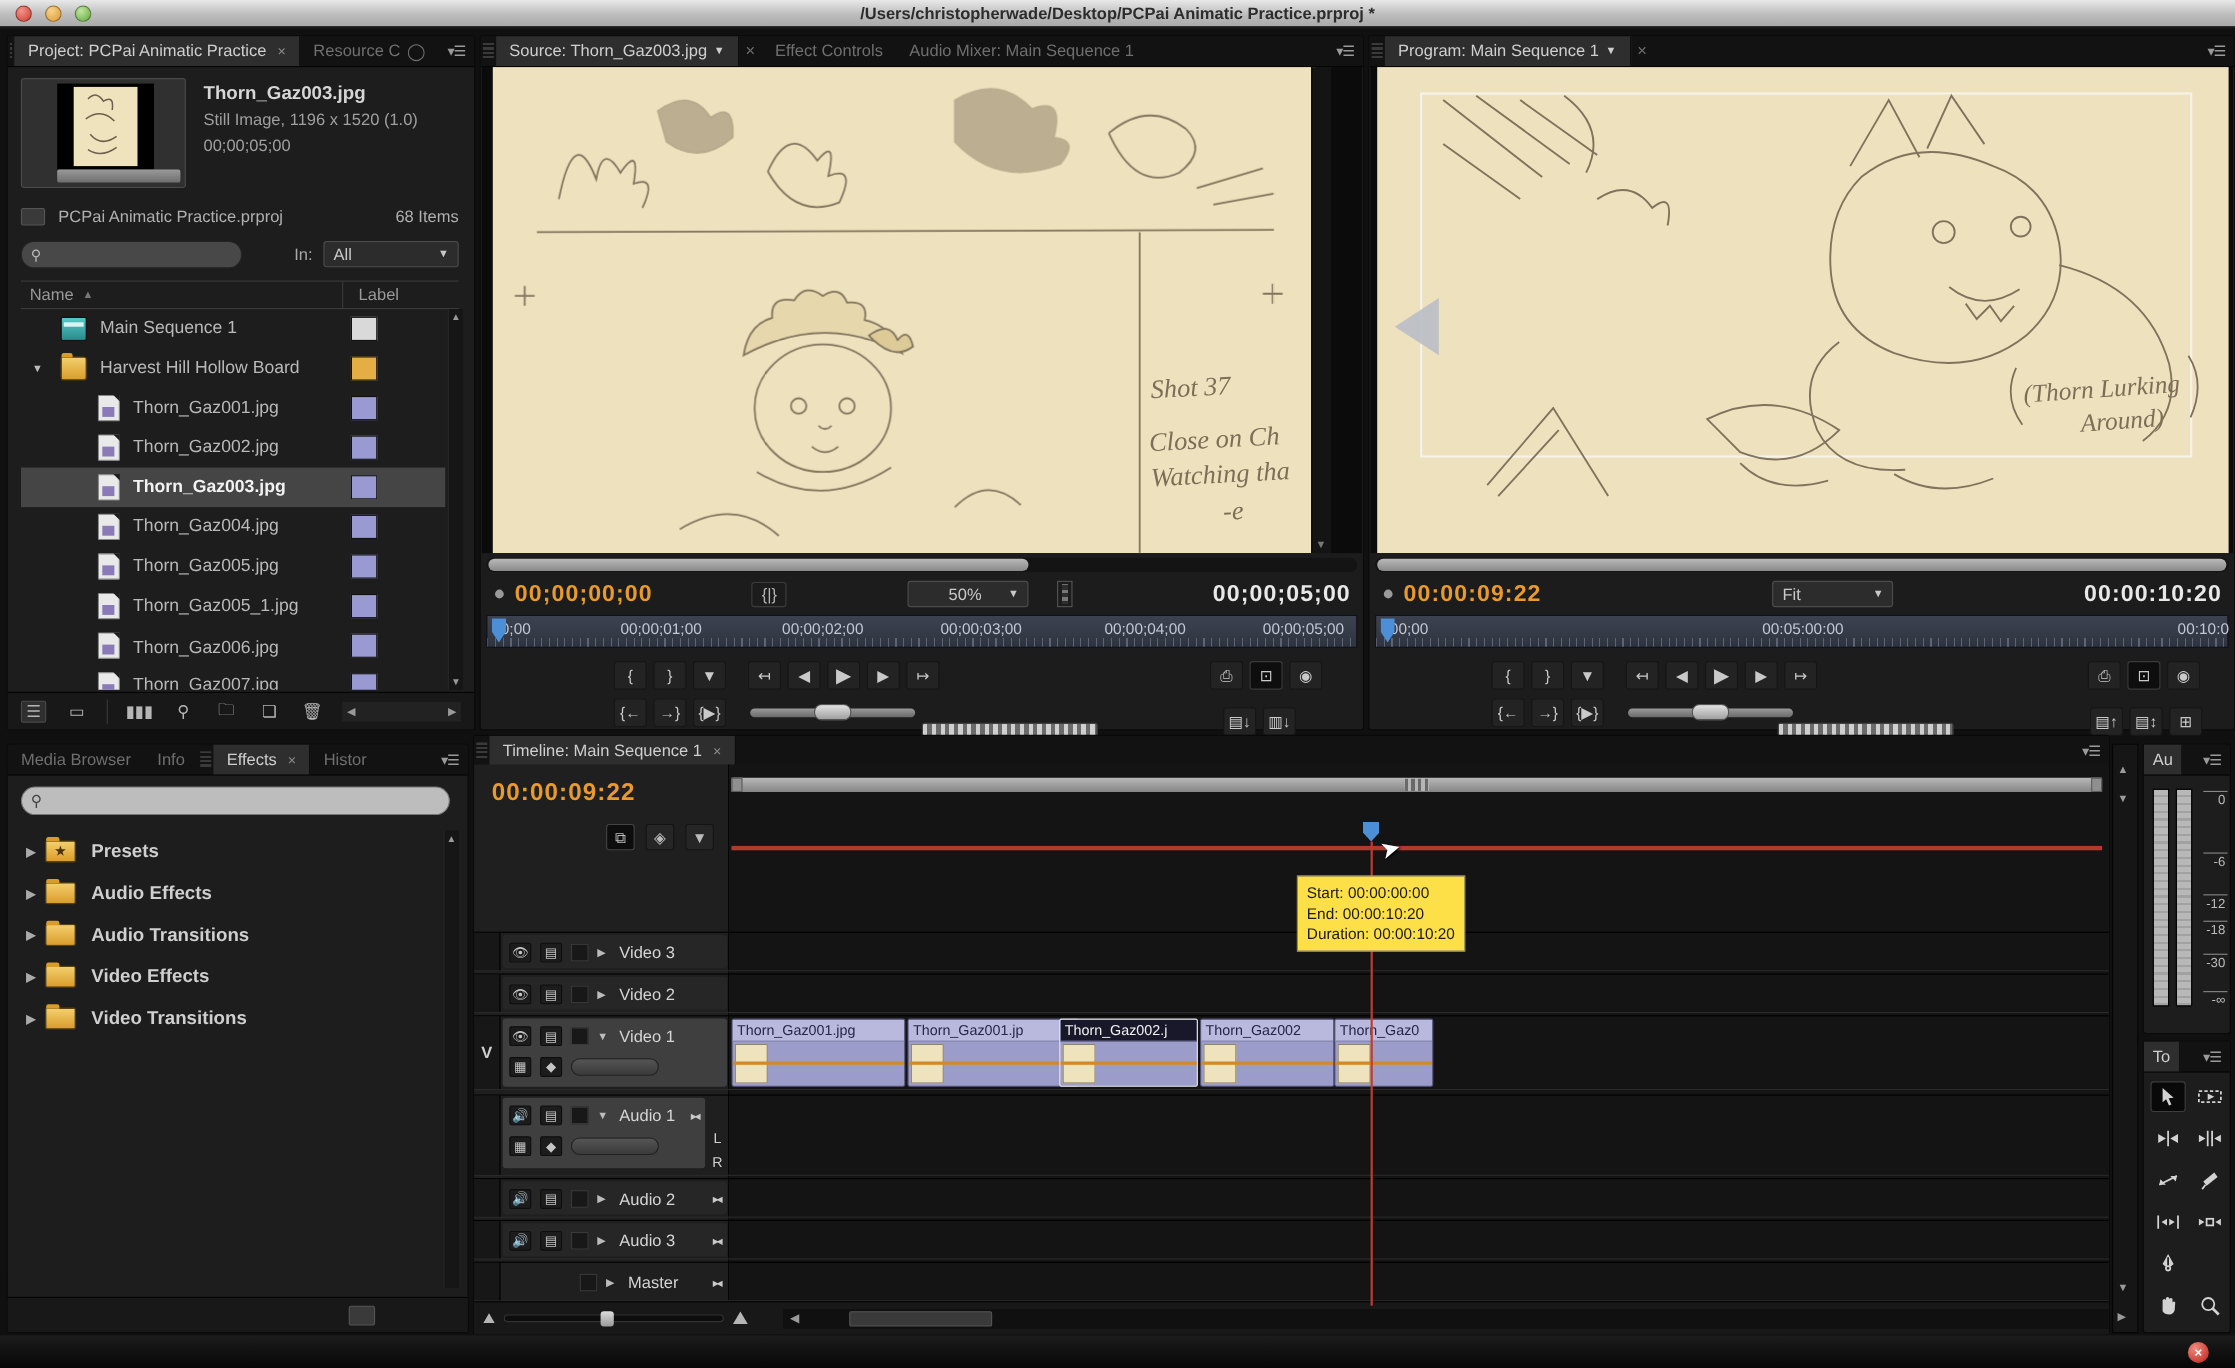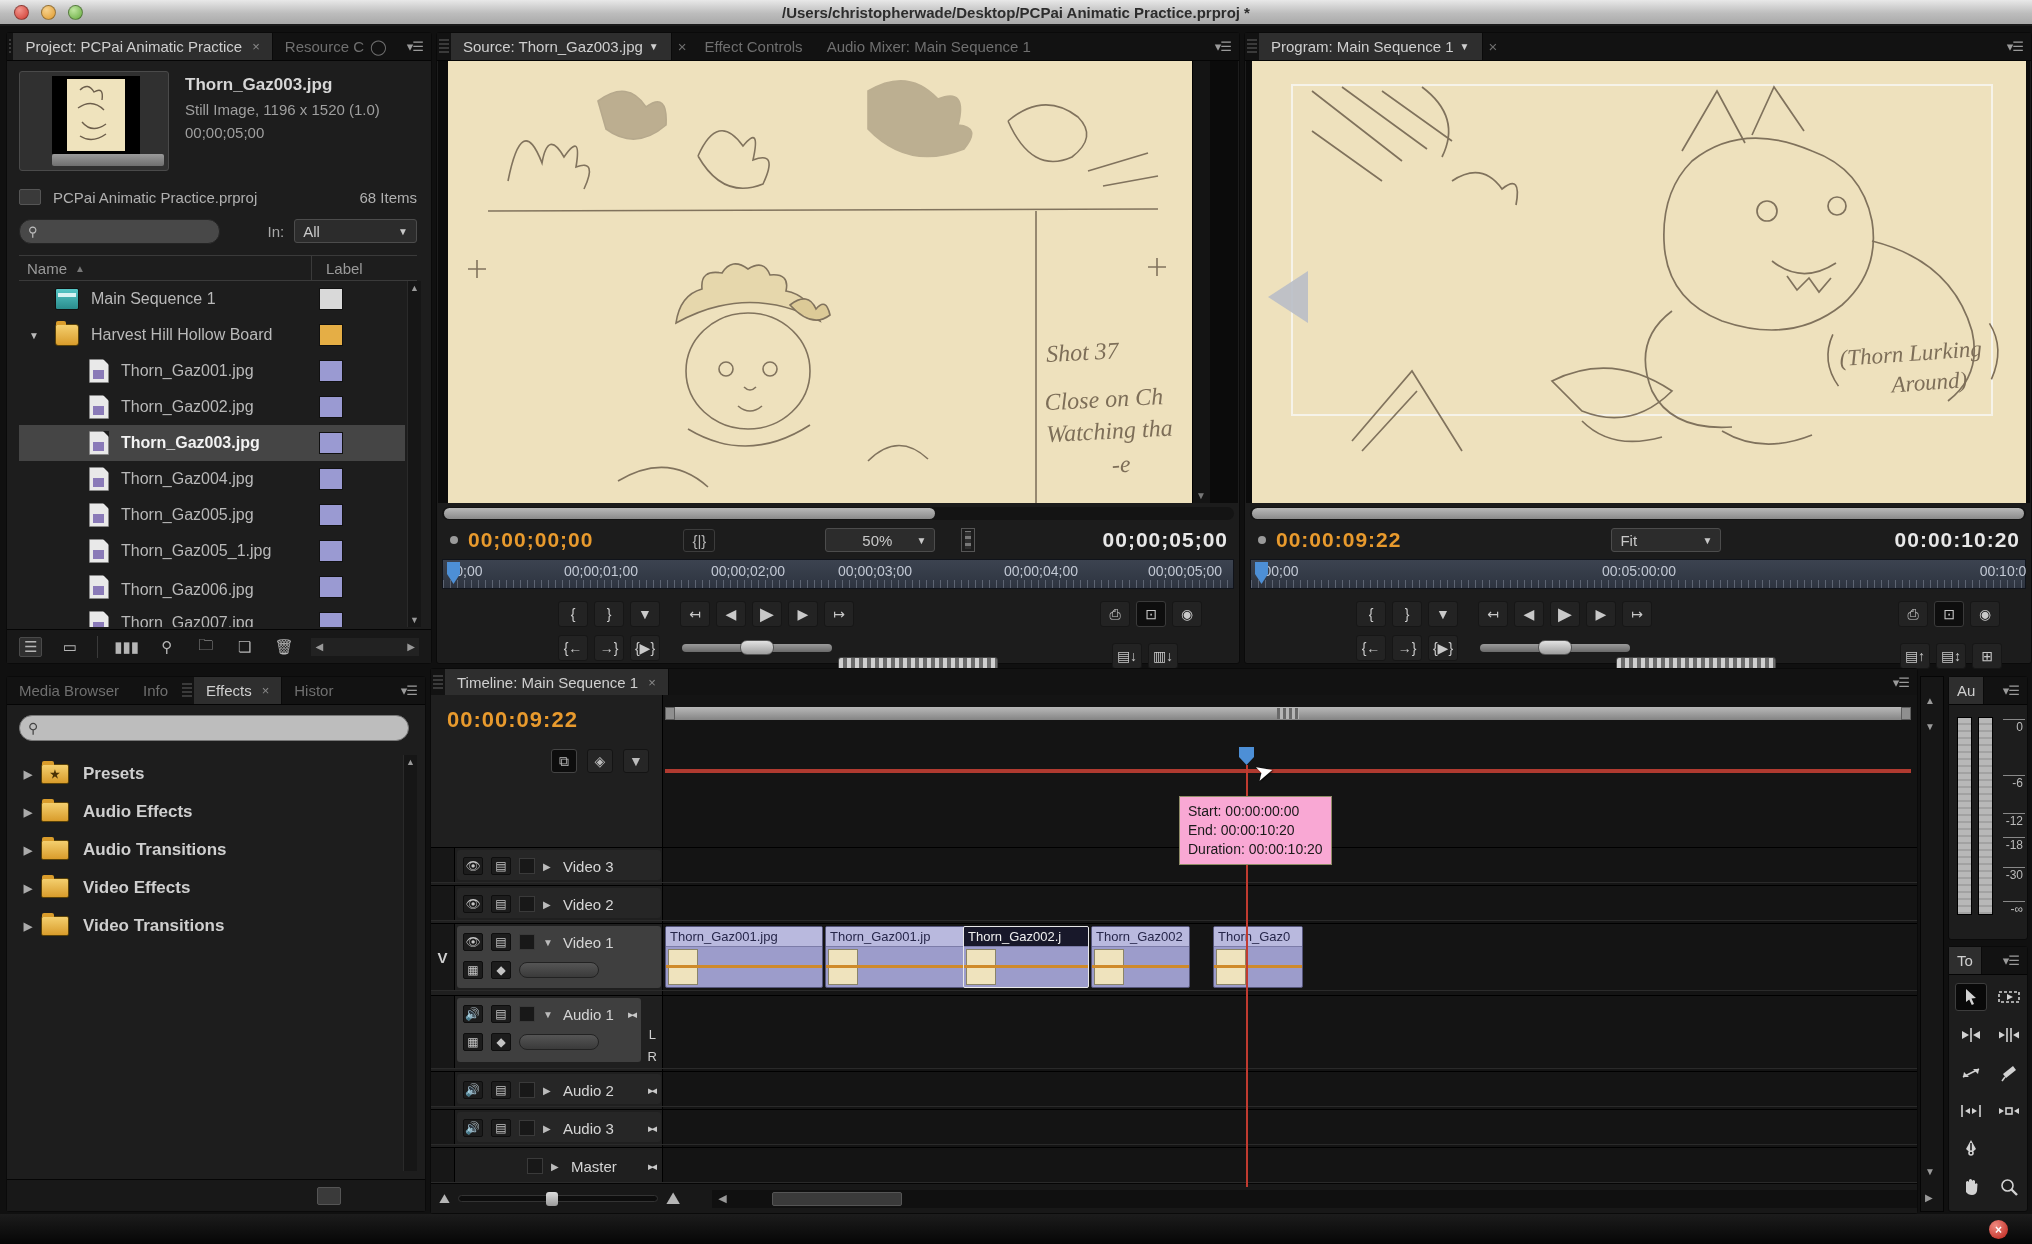--- a/index.html
+++ b/index.html
@@ -134,21 +134,21 @@
     background:repeating-linear-gradient(to right,#696969 0 3px,#b5b5b5 3px 6px); }
   .workarea .wa-end { position:absolute; top:0; bottom:0; width:10px; background:#8f8f8f; border:1px solid #5d5d5d; }
   .tl-ruler { position:absolute; left:0; right:0; top:28px; height:42px; background:#202020; border-bottom:1px solid #000; }
   .tlr-label { position:absolute; top:4px; transform:translateX(-50%); font-size:15px; color:#9c9c9c; white-space:nowrap; }
   .tlr-ticks { position:absolute; left:0; right:0; bottom:0; height:12px;
     background:repeating-linear-gradient(to right,#6f6f6f 0 1px, transparent 1px 55px); opacity:.7; }
   .renderbar { position:absolute; left:2px; right:6px; top:74px; height:4px; background:#b03a30; }
   .tl-playhead-line { position:absolute; width:1.5px; background:#c03b30; z-index:6; }
   .tl-ph-grab { position:absolute; width:15px; height:18px; background:#4d8fd6; clip-path:polygon(0 0,100% 0,100% 55%,50% 100%,0 55%); z-index:7; }
   .cursor-arrow { position:absolute; z-index:9; color:#fff; font-size:22px; text-shadow:1px 1px 2px #000; transform:rotate(-15deg); }
-  .tooltip { position:absolute; z-index:10; background:#f9a8d4; border:1px solid #8e8c66; padding:5px 8px; font-size:14px; color:#1a1a1a; line-height:19px; white-space:nowrap; }
+  .tooltip { position:absolute; z-index:10; background:#fde047; border:1px solid #8e8c66; padding:5px 8px; font-size:14px; color:#1a1a1a; line-height:19px; white-space:nowrap; }
   .track-row { position:absolute; left:0; right:0; border-top:1px solid #000; border-bottom:1px solid #2a2a2a; }
   .trk-head { position:absolute; left:0; width:232px; top:0; bottom:0; display:flex; align-items:flex-start; }
   .trk-gutter { position:absolute; left:0; top:0; bottom:0; width:24px; background:#171717; border-right:1px solid #000;
     color:#cfcfcf; font-size:15px; font-weight:bold; display:flex; align-items:center; justify-content:center; }
   .trk-inner { position:absolute; left:26px; right:2px; top:2px; bottom:2px; background:#262626; border-radius:3px; padding:4px 6px; }
   .trk-inner.raised { background:#3f3f3f; }
   .trk-line1 { display:flex; align-items:center; gap:8px; height:24px; }
   .trk-icon { width:20px; height:18px; display:flex; align-items:center; justify-content:center; color:#c5c5c5; font-size:12px;
     background:#1c1c1c; border:1px solid #0e0e0e; border-radius:2px; }
   .trk-box { width:16px; height:16px; background:#181818; border:1px solid #3a3a3a; }
@@ -450,21 +450,21 @@
       </div>
       <div class="mon-ruler">
         <div>
 
             <span class="mr-label" style="left: 22px;">00;00</span>
 
             <span class="mr-label" style="left: 158px;">00;00;01;00</span>
 
             <span class="mr-label" style="left: 305px;">00;00;02;00</span>
 
-            <span class="mr-label" style="left: 432px;">00;00;03;00</span>
+            <span class="mr-label" style="left: 449px;">00;00;03;00</span>
 
             <span class="mr-label" style="left: 598px;">00;00;04;00</span>
 
             <span class="mr-label" style="left: 742px;">00;00;05;00</span>
           </div>
         <div class="mr-ticks"></div>
         <div class="mr-playhead" style="left:4px;"></div>
       </div>
       <div class="transport">
         <div class="tr-cluster" style="left:120px; top:6px;">
@@ -786,21 +786,21 @@
             </div>
 
             <div class="clip selected" style="left: 300px; width: 126px;">
               <div class="clip-title">Thorn_Gaz002.j</div>
               <div class="clip-body">
                 <span class="clip-thumb"></span>
                 <span class="clip-orange"></span>
               </div>
             </div>
 
-            <div class="clip" style="left: 428px; width: 99px;">
+            <div class="clip" style="left: 428px; width: 122px;">
               <div class="clip-title">Thorn_Gaz002</div>
               <div class="clip-body">
                 <span class="clip-thumb"></span>
                 <span class="clip-orange"></span>
               </div>
             </div>
 
             <div class="clip" style="left: 550px; width: 90px;">
               <div class="clip-title">Thorn_Gaz0</div>
               <div class="clip-body">

